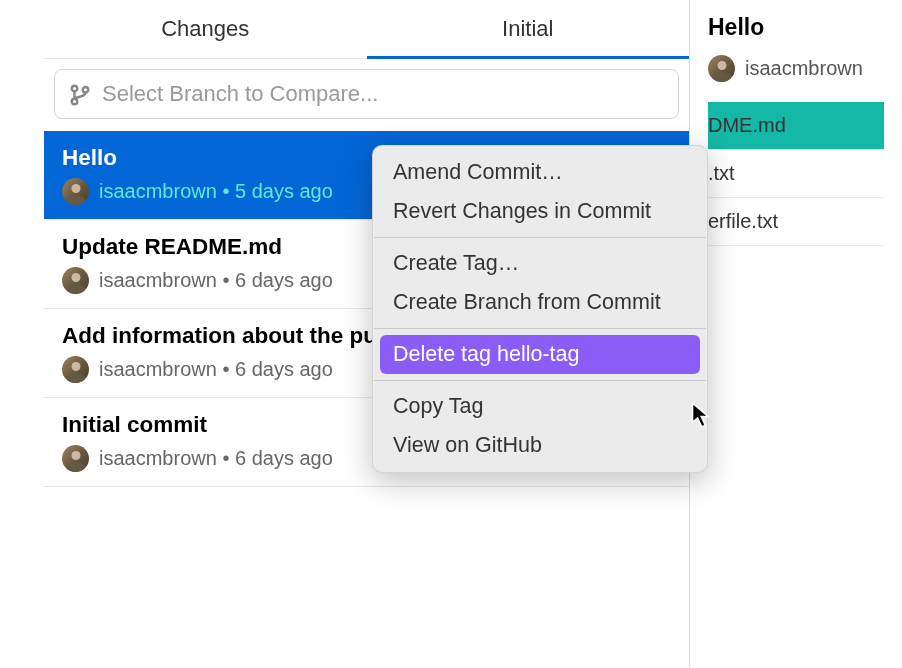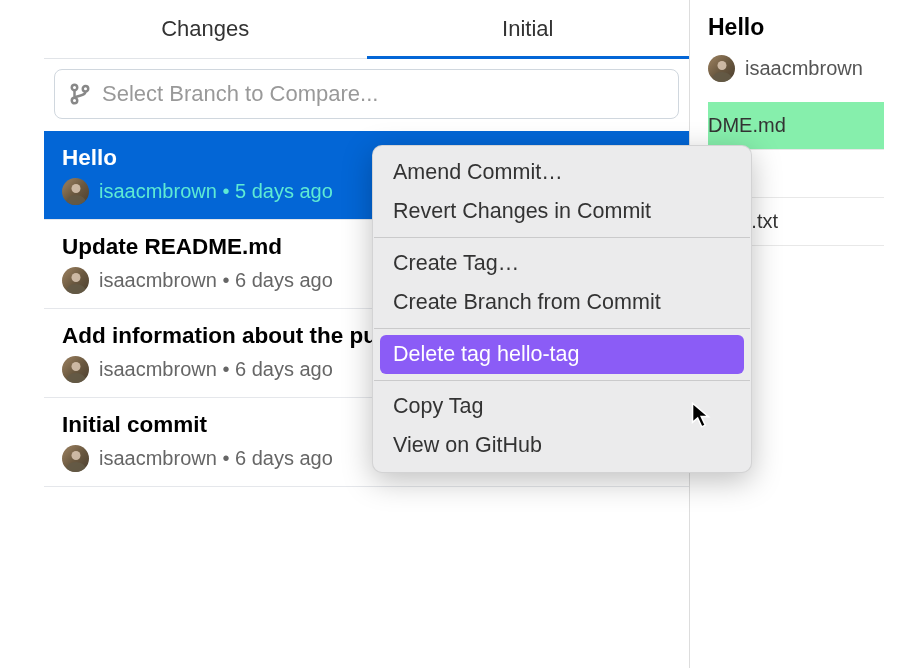--- a/index.html
+++ b/index.html
@@ -62,21 +62,21 @@
       padding: 10px 10px 12px 10px;
     }
     .compare-input {
       width: 100%;
       border: 1px solid #d0d7de;
       border-radius: 8px;
       padding: 11px 14px;
       font-size: 22px;
       color: #999;
       display: flex;
-      align-items: center;
+      align-items: flex-end;
       gap: 11px;
       background: #fff;
     }
     .branch-icon {
       width: 22px;
       height: 24px;
       flex-shrink: 0;
     }
     .commit-list {
       flex: 1;
@@ -155,27 +155,27 @@
     .file-list {
       margin-top: 5px;
     }
     .file-item {
       padding: 12px 0;
       border-bottom: 1px solid #e8e8e8;
       font-size: 20px;
       color: #333;
     }
     .file-item.selected {
-      background: #86efac;
+      background: #14b8a6;
     }
     .context-menu {
       position: absolute;
       top: 145px;
       left: 372px;
-      width: 380px;
+      width: 336px;
       background: #ebebec;
       border: 1px solid rgba(0,0,0,0.1);
       border-radius: 10px;
       box-shadow: 0 8px 30px rgba(0,0,0,0.25);
       padding: 7px 0;
       z-index: 100;
     }
     .menu-item {
       padding: 7px 20px;
       font-size: 21.5px;

